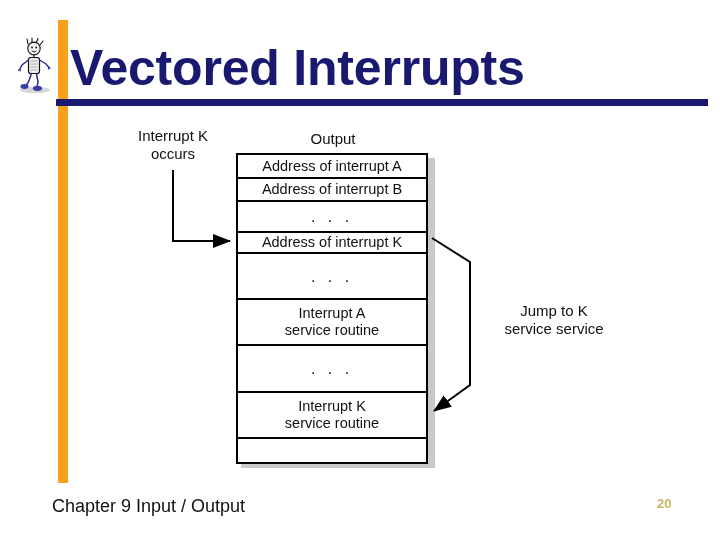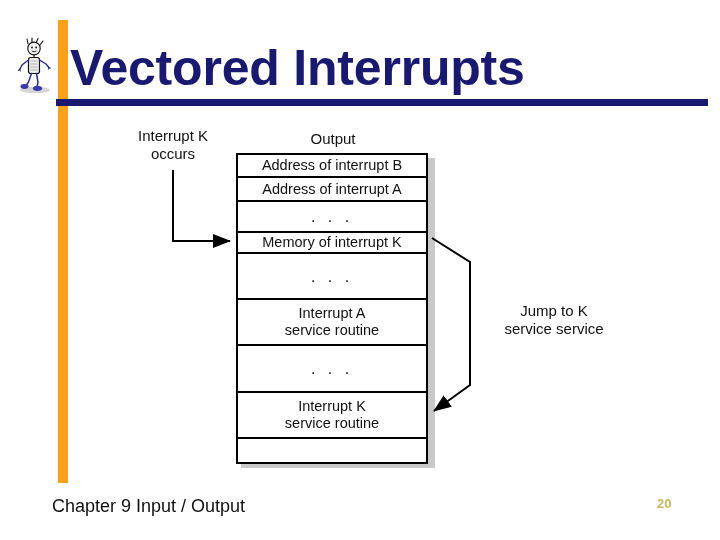--- a/index.html
+++ b/index.html
@@ -198,24 +198,24 @@
 
   <div class="navy-rule"></div>
 
   <div class="slide-title">Vectored Interrupts</div>
 
   <div class="diagram">
 
     <div class="memory-shadow"></div>
 
     <div class="memory-box">
+      <div class="mem-row h1">Address of interrupt A</div>
       <div class="mem-row h2">Address of interrupt B</div>
-      <div class="mem-row h1">Address of interrupt A</div>
       <div class="mem-row h3 dots">. . .</div>
-      <div class="mem-row h4">Memory of interrupt K</div>
+      <div class="mem-row h4">Address of interrupt K</div>
       <div class="mem-row h5 dots">. . .</div>
       <div class="mem-row h6">Interrupt A
 service routine</div>
       <div class="mem-row h7 dots">. . .</div>
       <div class="mem-row h8">Interrupt K
 service routine</div>
       <div class="mem-row h9"></div>
     </div>
 
     <svg width="720" height="540" style="position:absolute;left:0;top:0;pointer-events:none;">

